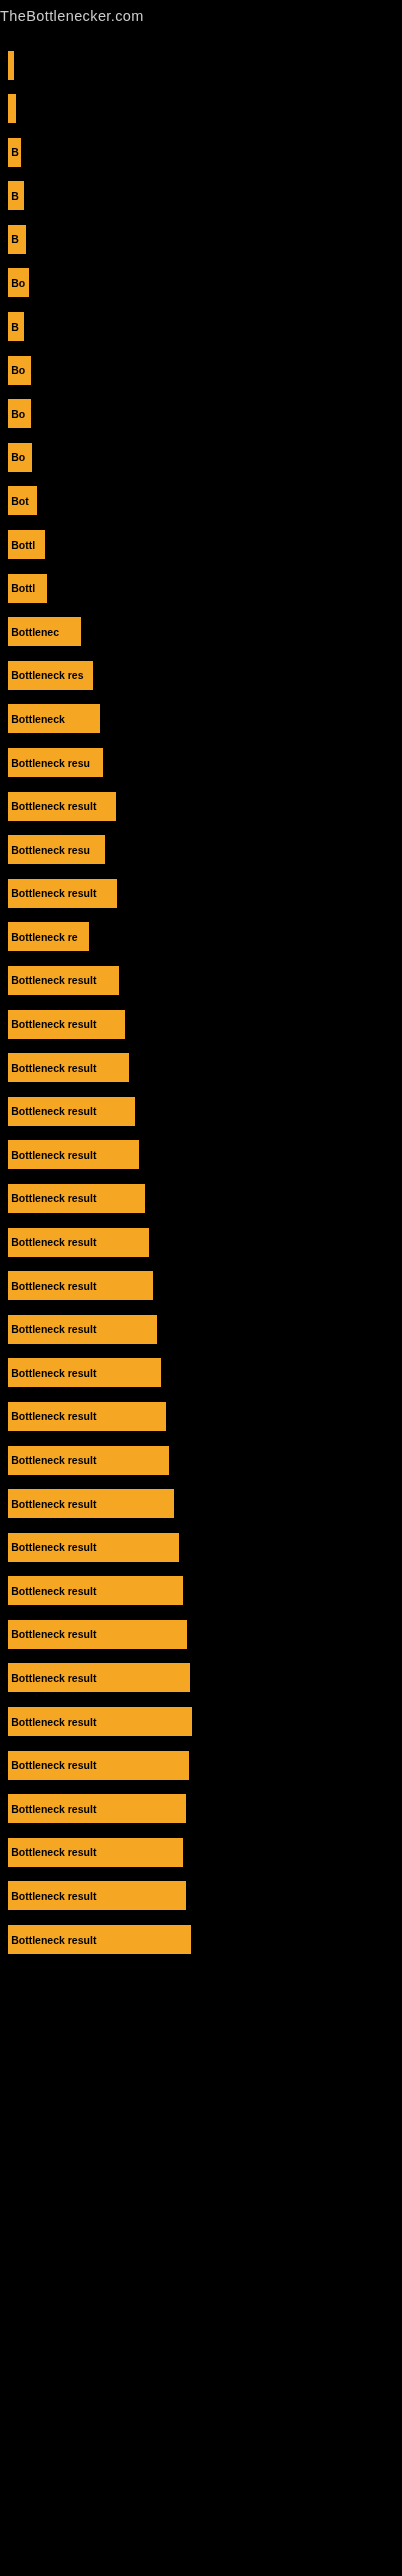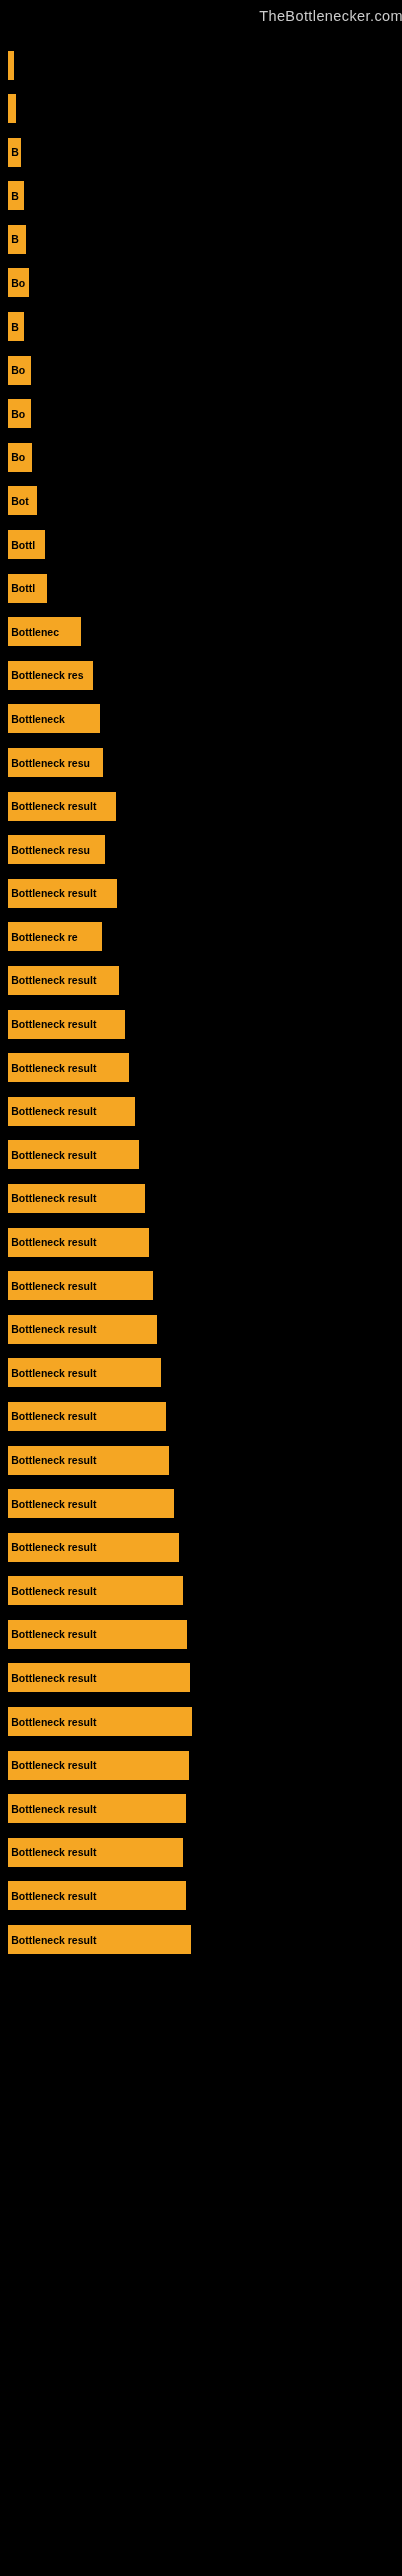--- a/index.html
+++ b/index.html
@@ -8,21 +8,21 @@
       width: 403px;
       min-height: 2576px;
       font-family: Arial, sans-serif;
       position: relative;
       overflow-x: hidden;
     }
 
     .site-title {
       color: #ccc;
       font-size: 14.5px;
-      text-align: right;
+      text-align: left;
       padding: 8px 0 4px 0;
       letter-spacing: 0.4px;
     }
 
     .bars-container {
       padding: 16px 0 8px 8px;
       display: flex;
       flex-direction: column;
       gap: 0;
     }
@@ -150,21 +150,21 @@
       <div class="bar" style="width: 97px;">
         <span class="bar-label">Bottleneck resu</span>
       </div>
     </div>
     <div class="bar-row">
       <div class="bar" style="width: 109px;">
         <span class="bar-label">Bottleneck result</span>
       </div>
     </div>
     <div class="bar-row">
-      <div class="bar" style="width: 94px;">
+      <div class="bar" style="width: 81px;">
         <span class="bar-label">Bottleneck re</span>
       </div>
     </div>
     <div class="bar-row">
       <div class="bar" style="width: 111px;">
         <span class="bar-label">Bottleneck result</span>
       </div>
     </div>
     <div class="bar-row">
       <div class="bar" style="width: 117px;">

